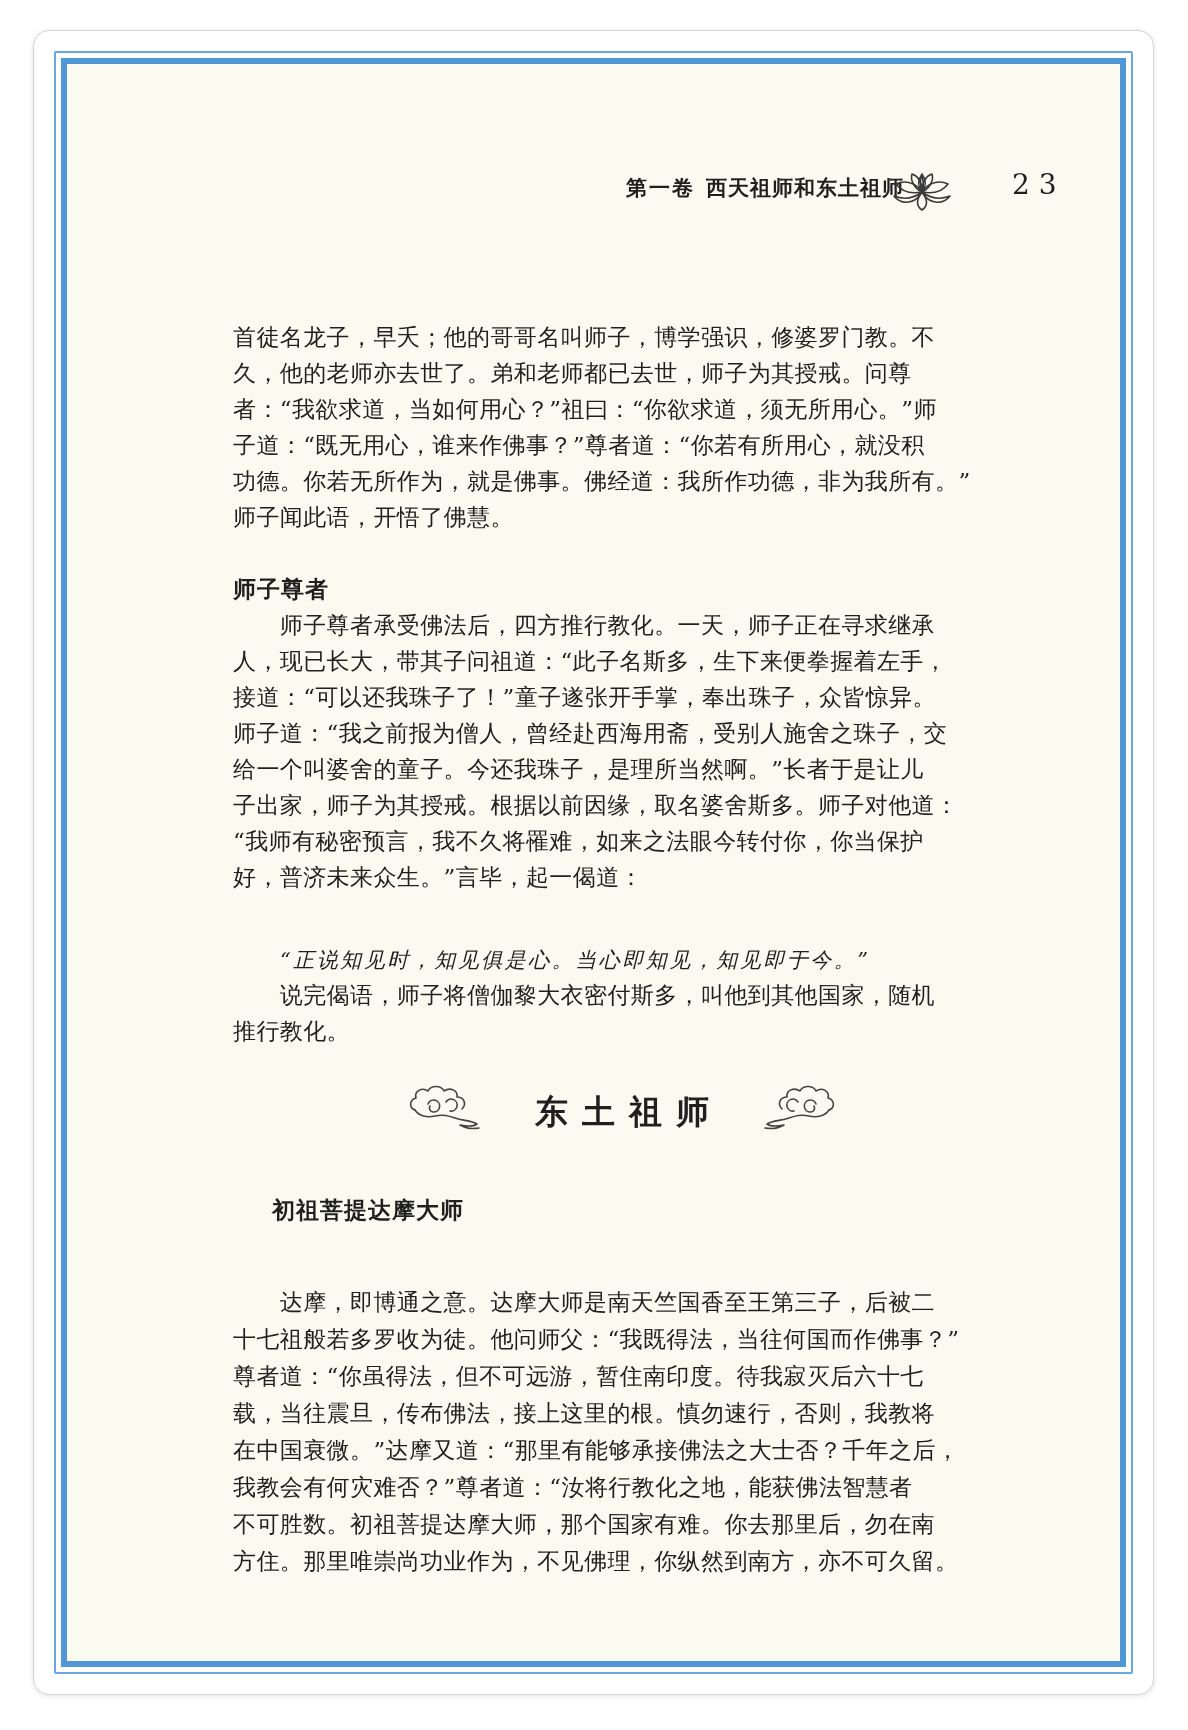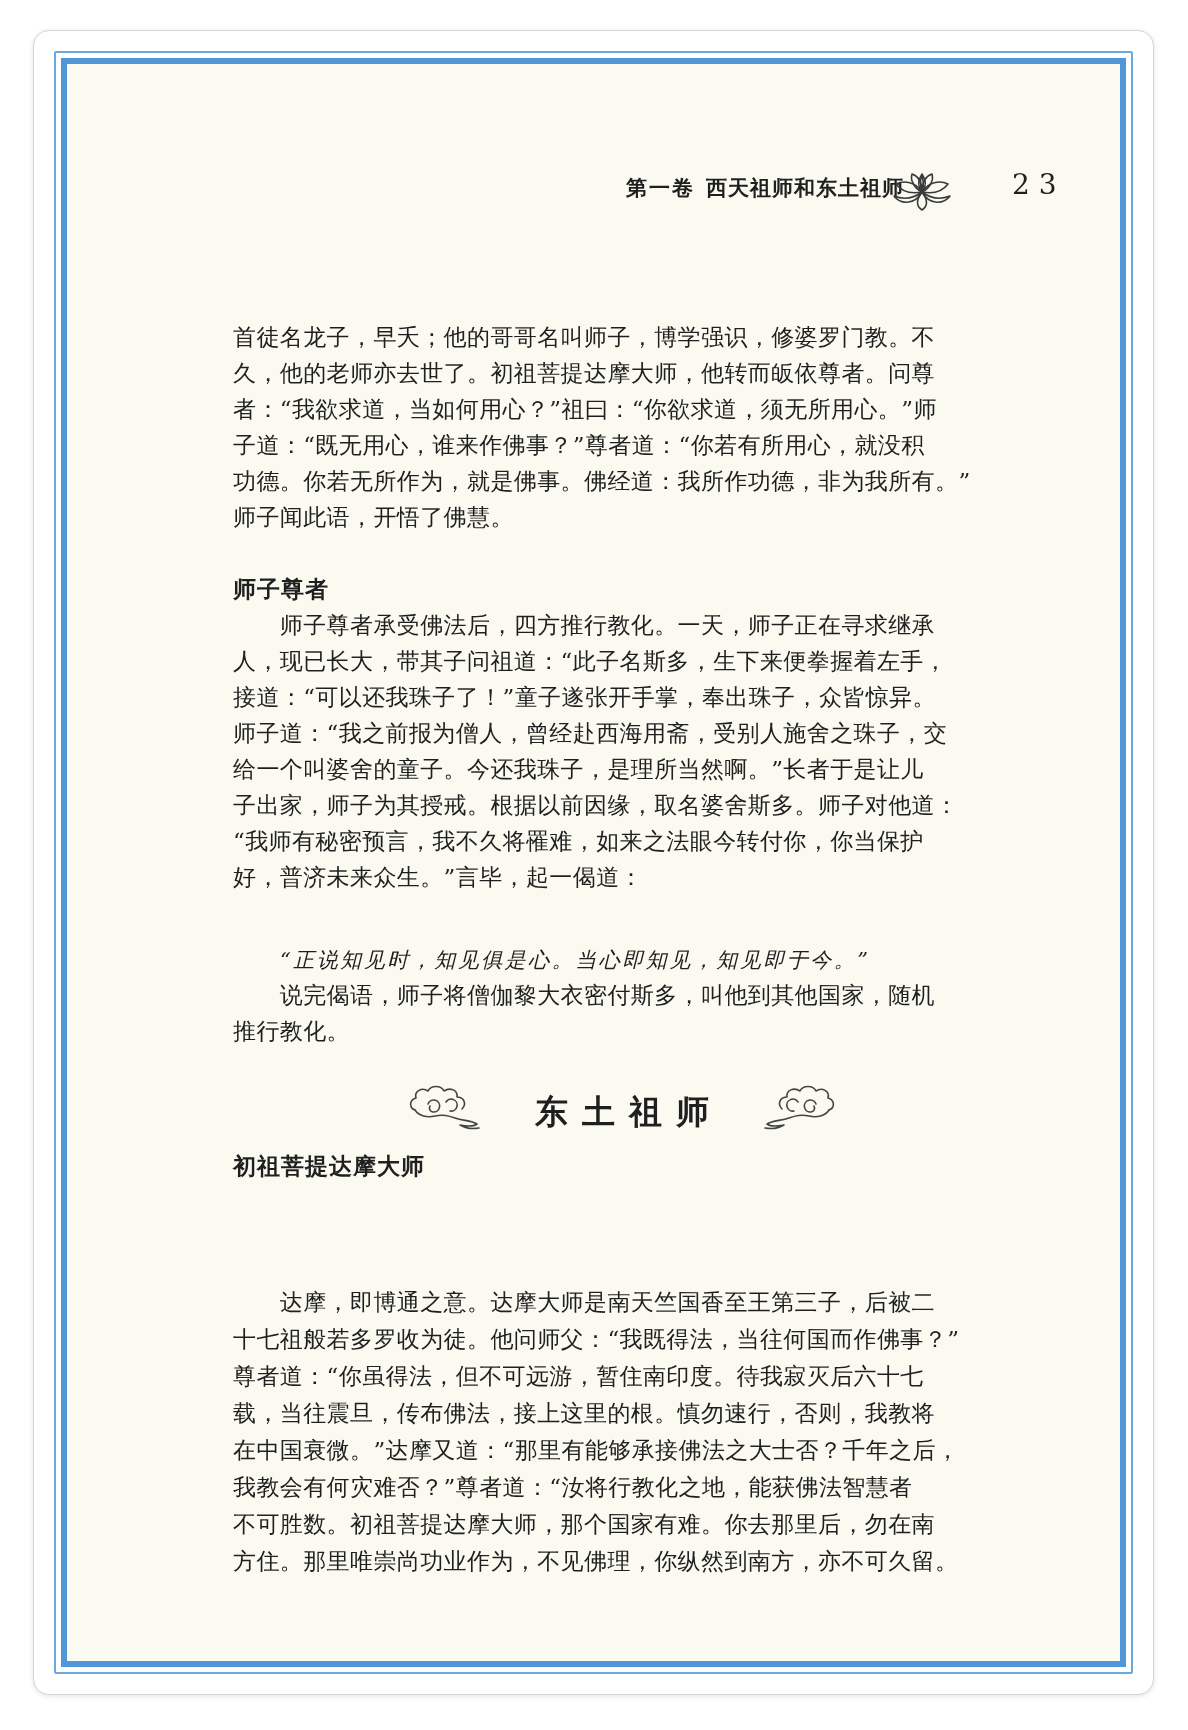--- a/index.html
+++ b/index.html
@@ -40,21 +40,21 @@
   
   .title-row{
     position:absolute;left:0;top:1082px;width:1188px;height:60px;
     display:flex;align-items:center;justify-content:center;gap:38px;padding-left:28px;
   }
   .section-title{
     margin:0;font-size:33px;font-weight:bold;letter-spacing:14px;white-space:nowrap;
     text-indent:14px; 
   }
   .cloud{flex:0 0 auto;}
-  .h-damo{top:1151px;}
+  .h-damo{top:1195px;margin-left:39px;}
   .p-damo{top:1284px;}
   .p-damo .bline{height:37px;line-height:37px;}
 </style>
 </head>
 <body>
 
 <div class="page">
 
   <div class="card">
     <div class="frame-thin"></div>
@@ -75,21 +75,21 @@
         <path d="M34 24 C26 30 16 32 6 28 C12 36 26 38 34 24 Z"></path>
         <path d="M34 24 C42 30 52 32 62 28 C56 36 42 38 34 24 Z"></path>
         <path d="M34 24 C28 32 28 38 34 42 C40 38 40 32 34 24 Z"></path>
       </svg>
     </span>
     <span class="folio">23</span>
   </header>
 
   <section class="para p-intro">
       <div class="bline">首徒名龙子，早夭；他的哥哥名叫师子，博学强识，修婆罗门教。不</div>
-      <div class="bline">久，他的老师亦去世了。初祖菩提达摩大师，他转而皈依尊者。问尊</div>
+      <div class="bline">久，他的老师亦去世了。弟和老师都已去世，师子为其授戒。问尊</div>
       <div class="bline">者：“我欲求道，当如何用心？”祖曰：“你欲求道，须无所用心。”师</div>
       <div class="bline">子道：“既无用心，谁来作佛事？”尊者道：“你若有所用心，就没积</div>
       <div class="bline">功德。你若无所作为，就是佛事。佛经道：我所作功德，非为我所有。”</div>
       <div class="bline">师子闻此语，开悟了佛慧。</div>
     </section>
 
   <h2 class="h-section h-shizi">师子尊者</h2>
 
   <section class="para p-shizi">
       <div class="bline">　　师子尊者承受佛法后，四方推行教化。一天，师子正在寻求继承</div>

